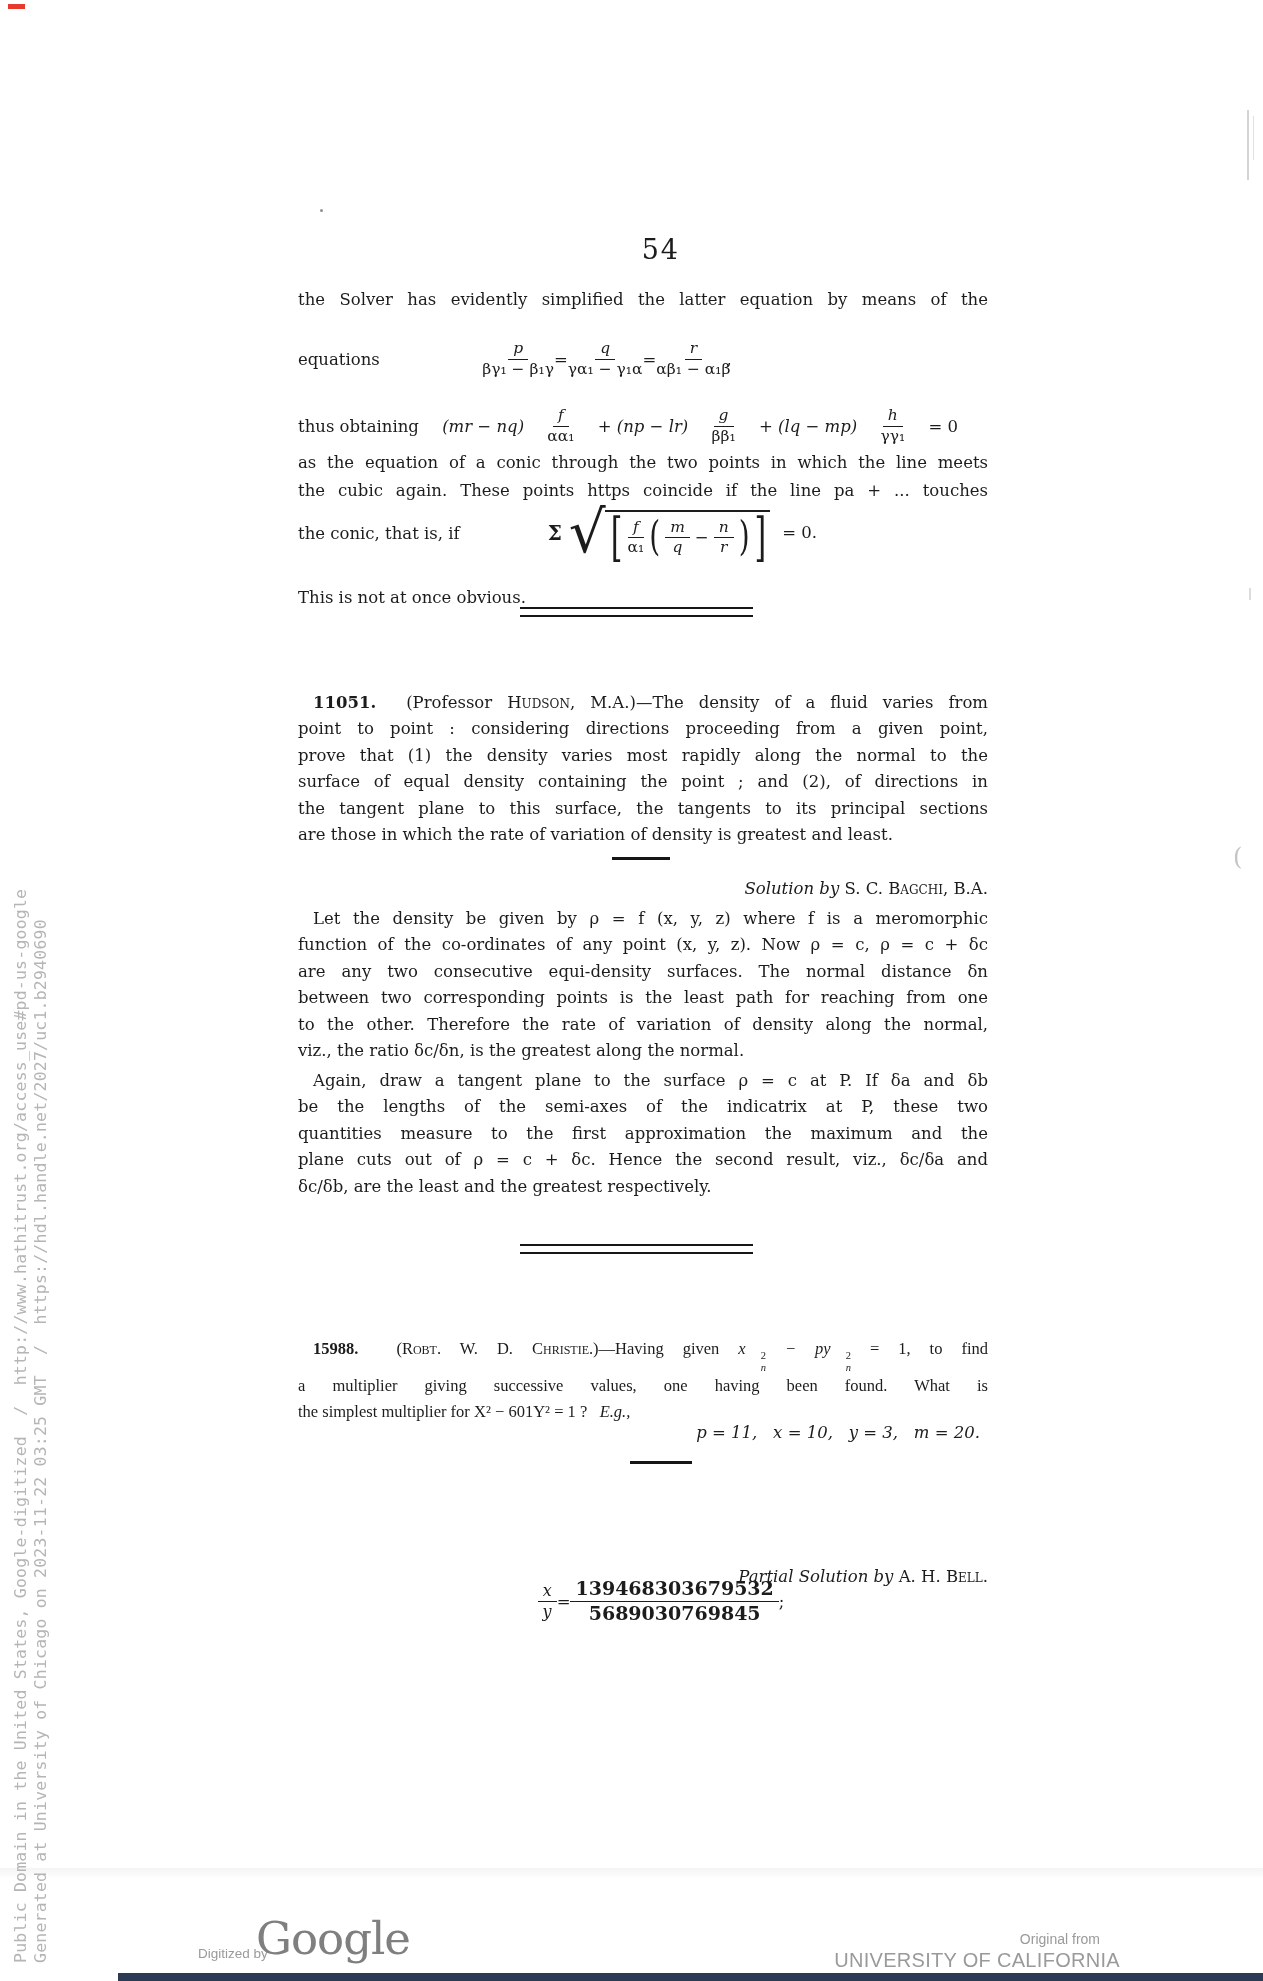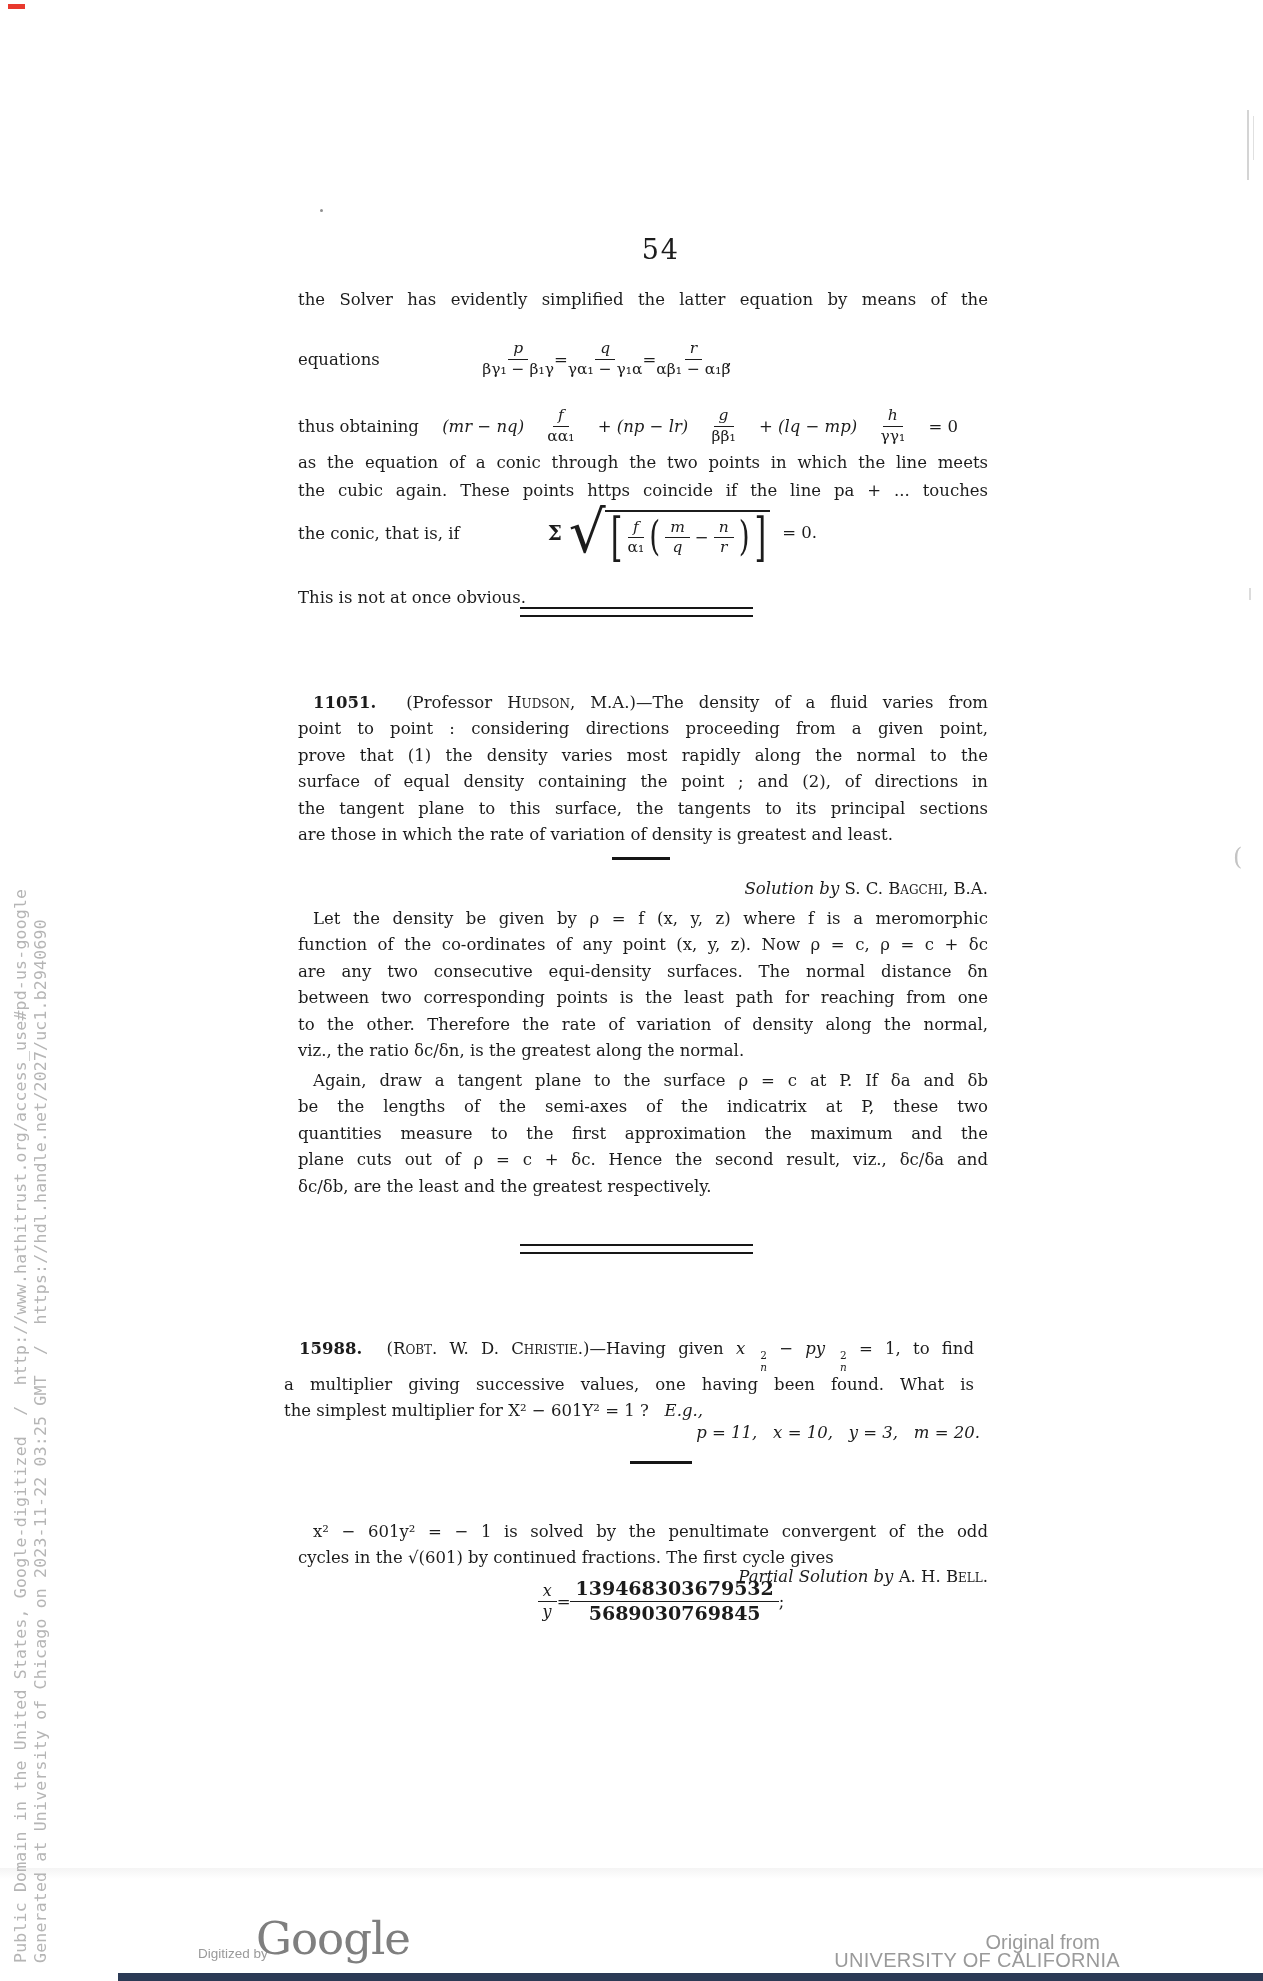--- a/index.html
+++ b/index.html
@@ -164,53 +164,49 @@
   <div class="abs" style="left:298px;top:1068px;width:690px;">
     <div class="line jl ind">Again, draw a tangent plane to the surface ρ = c at P.  If δa and δb</div>
     <div class="line jl">be the lengths of the semi-axes of the indicatrix at P, these two</div>
     <div class="line jl">quantities measure to the first approximation the maximum and the</div>
     <div class="line jl">plane cuts out of ρ = c + δc.  Hence the second result, viz., δc/δa and</div>
     <div class="line">δc/δb, are the least and the greatest respectively.</div>
   </div>
 
   <div class="abs divider" style="left:520px;top:1244px;width:233px;"></div>
 
-  <div class="abs" style="left:284px;top:1336px;width:690px;">
+  <div class="abs" style="left:298px;top:1336px;width:690px;font-family:Liberation Serif, serif;">
     <div class="line jl ind"><span class="b">15988.</span>&nbsp; <span>(</span><span class="sc">Robt. W. D. Christie</span><span>.)—Having given</span> <span class="i">x</span><span class="ss">
           <span>2</span>
           <span class="i">n</span>
         </span> <span class="i">− py</span><span class="ss">
           <span>2</span>
           <span class="i">n</span>
         </span> <span>= 1, to find</span></div>
     <div class="line jl">a multiplier giving successive values, one having been found.  What is</div>
     <div class="line"><span>the simplest multiplier for X² − 601Y² = 1 ?</span>&nbsp;&nbsp; <span class="i">E.g.,</span></div>
   </div>
 
   <div class="abs line center values" style="left:330px;top:1420px;width:650px;">p = 11,   x = 10,   y = 3,   m = 20.</div>
 
   <div class="abs rule" style="left:630px;top:1461px;width:62px;"></div>
   <div class="abs line center" style="left:298px;top:1564px;width:690px;"><span class="i">Partial Solution by</span> <span class="sc">A. H. Bell.</span></div>
 
-  <div class="abs" style="left:298px;top:1519px;width:690px;">
-    <div class="line jl ind">x² − 601y² = − 1 is solved by the penultimate convergent of the odd</div>
-    <div class="line">cycles in the √(601) by continued fractions.  The first cycle gives</div>
-  </div>
 
   <div class="abs eqrow" style="left:298px;top:1575px;width:690px;height:52px;justify-content:center;padding-left:36px;box-sizing:border-box;">
     <span class="frac i" style="font-size:16px;">
       <span class="fn">x</span>
       <span class="fd">y</span>
     </span>
     <span>=</span>
     <span class="frac" style="font-size:19px;">
       <span class="fn b">139468303679532</span>
       <span class="fd b">5689030769845</span>
     </span>
     <span>;</span>
   </div>
 
   <div class="abs footsans" style="left:198px;top:1946px;font-size:13.5px;">Digitized by</div>
   <div class="abs google" style="left:256px;top:1912px;">Google</div>
-  <div class="abs footsans center" style="left:800px;top:1931px;width:300px;font-size:20px;">Original from</div>
+  <div class="abs footsans center" style="left:800px;top:1931px;width:300px;font-size:14px;">Original from</div>
   <div class="abs footsans center" style="left:780px;top:1949px;width:340px;font-size:20px;letter-spacing:0.3px;">UNIVERSITY OF CALIFORNIA</div>
 
 </div>
 
 </body></html>

